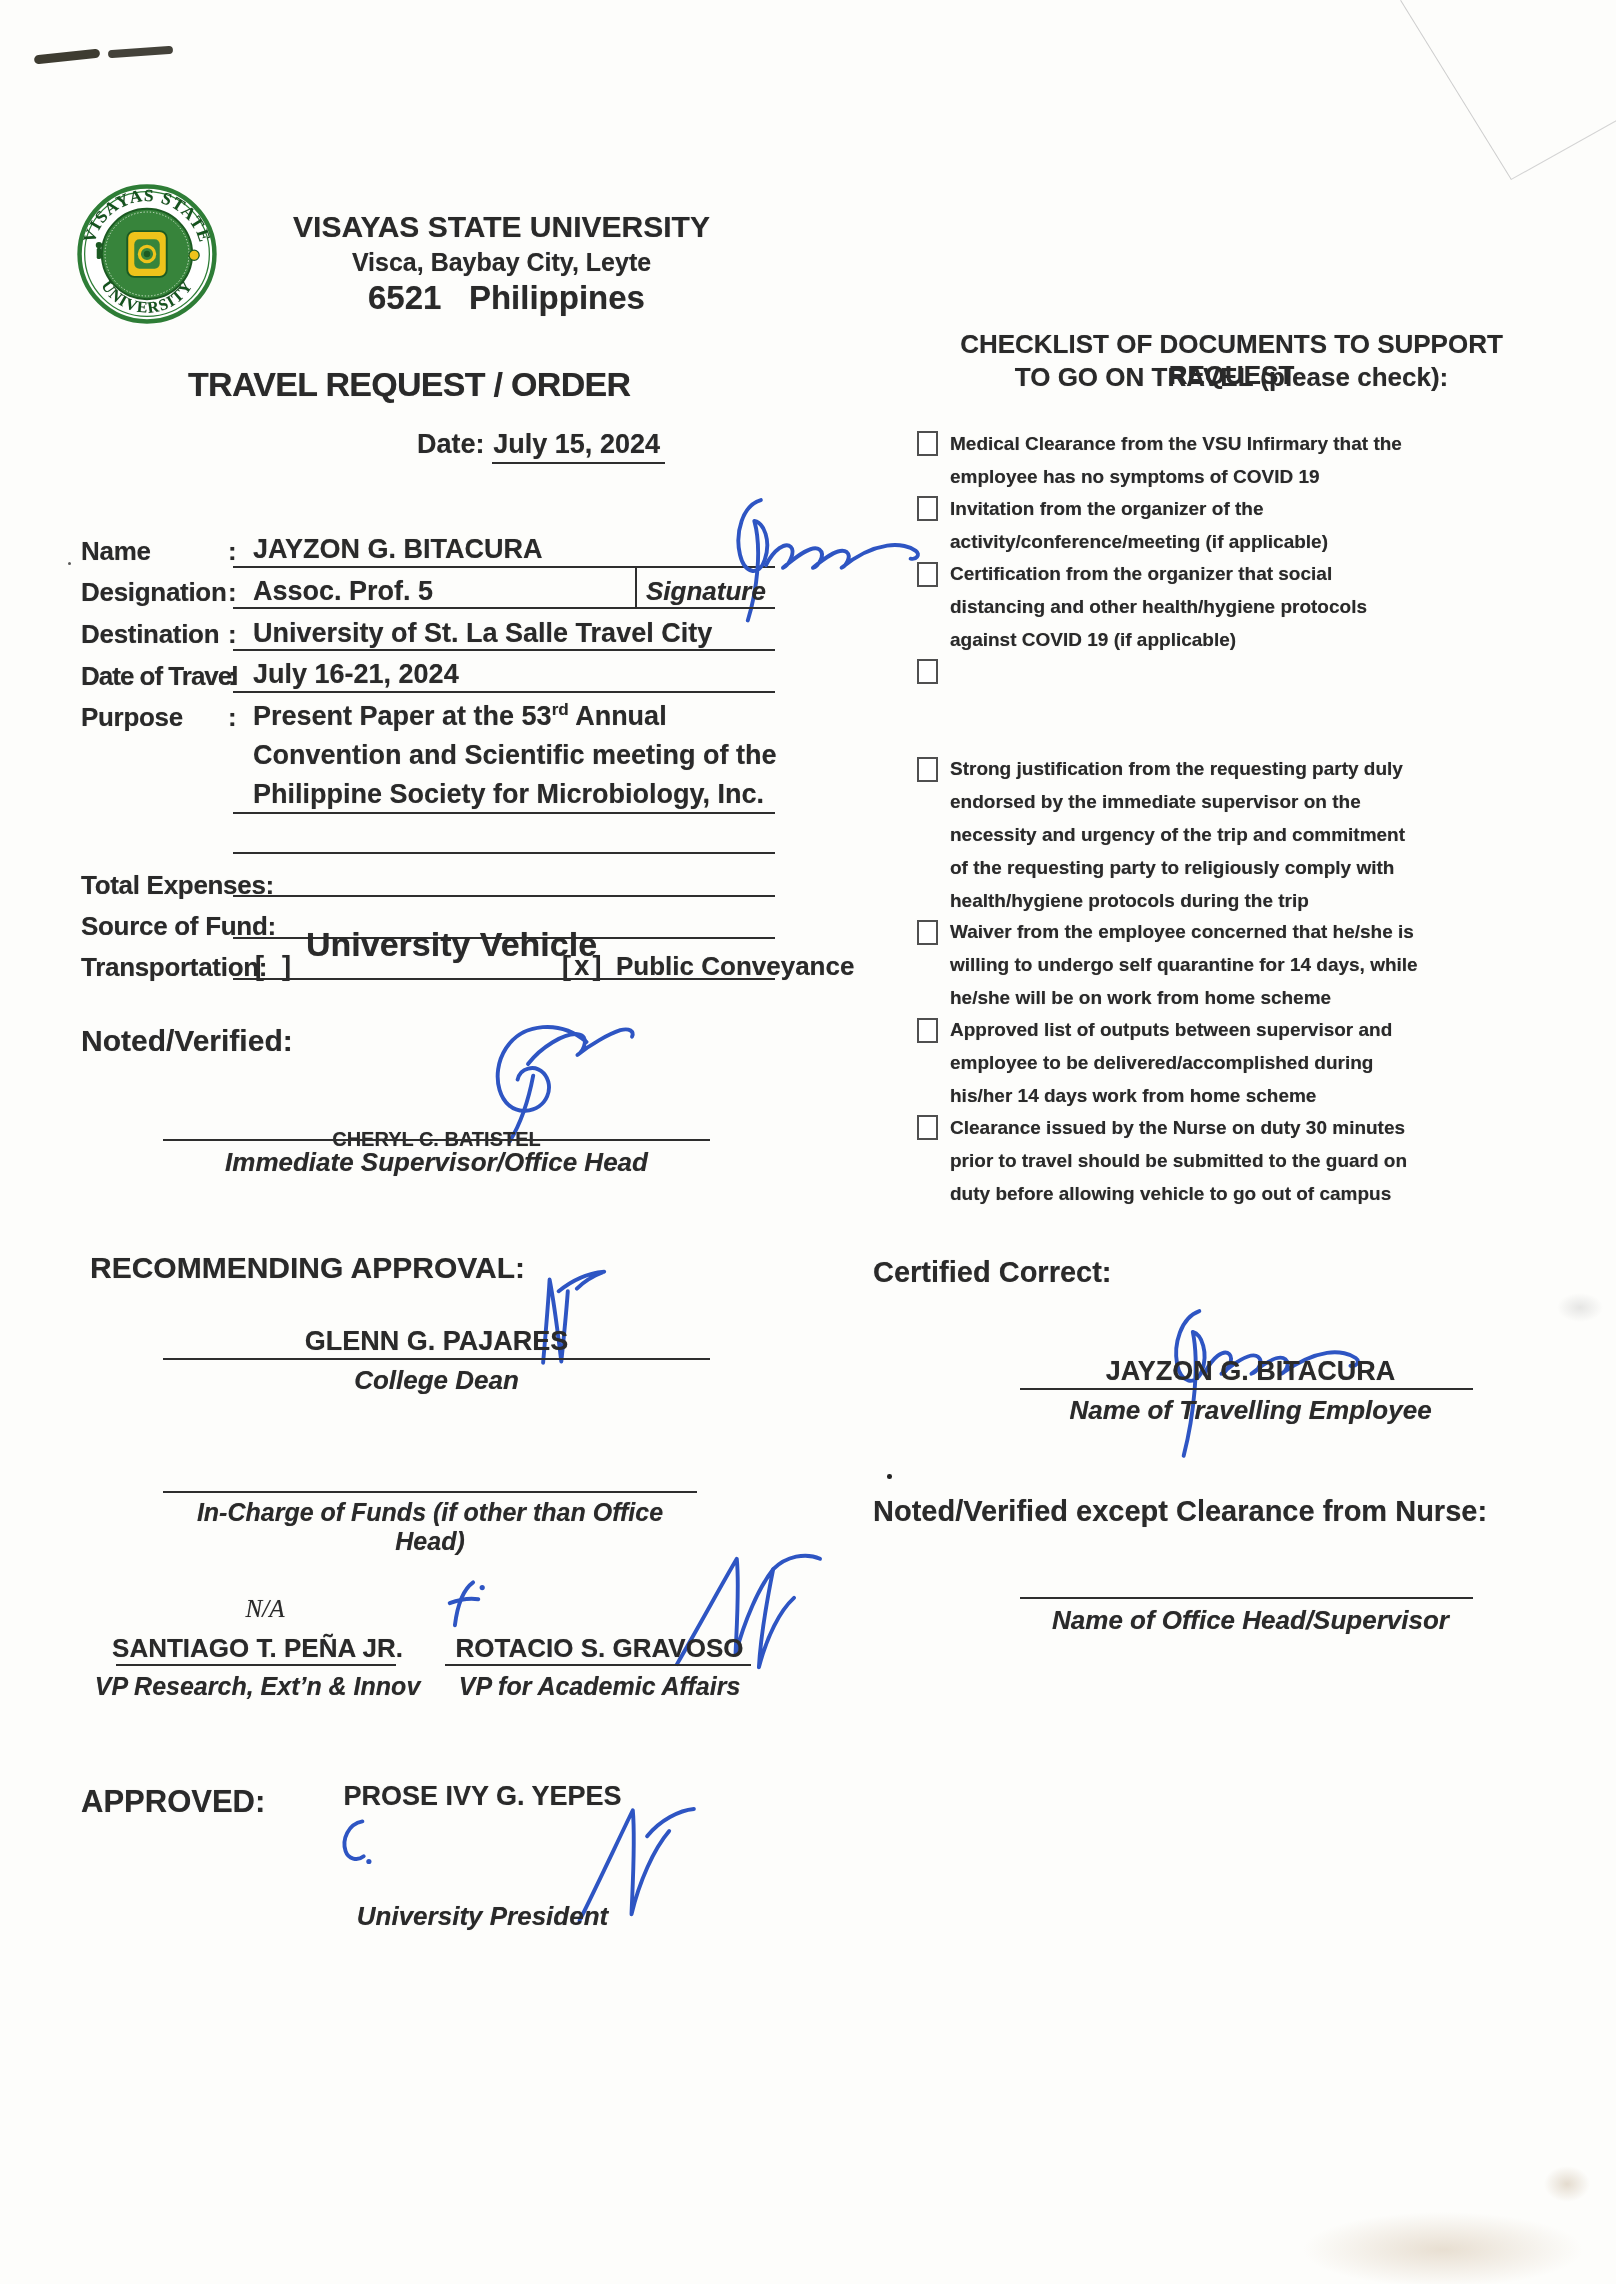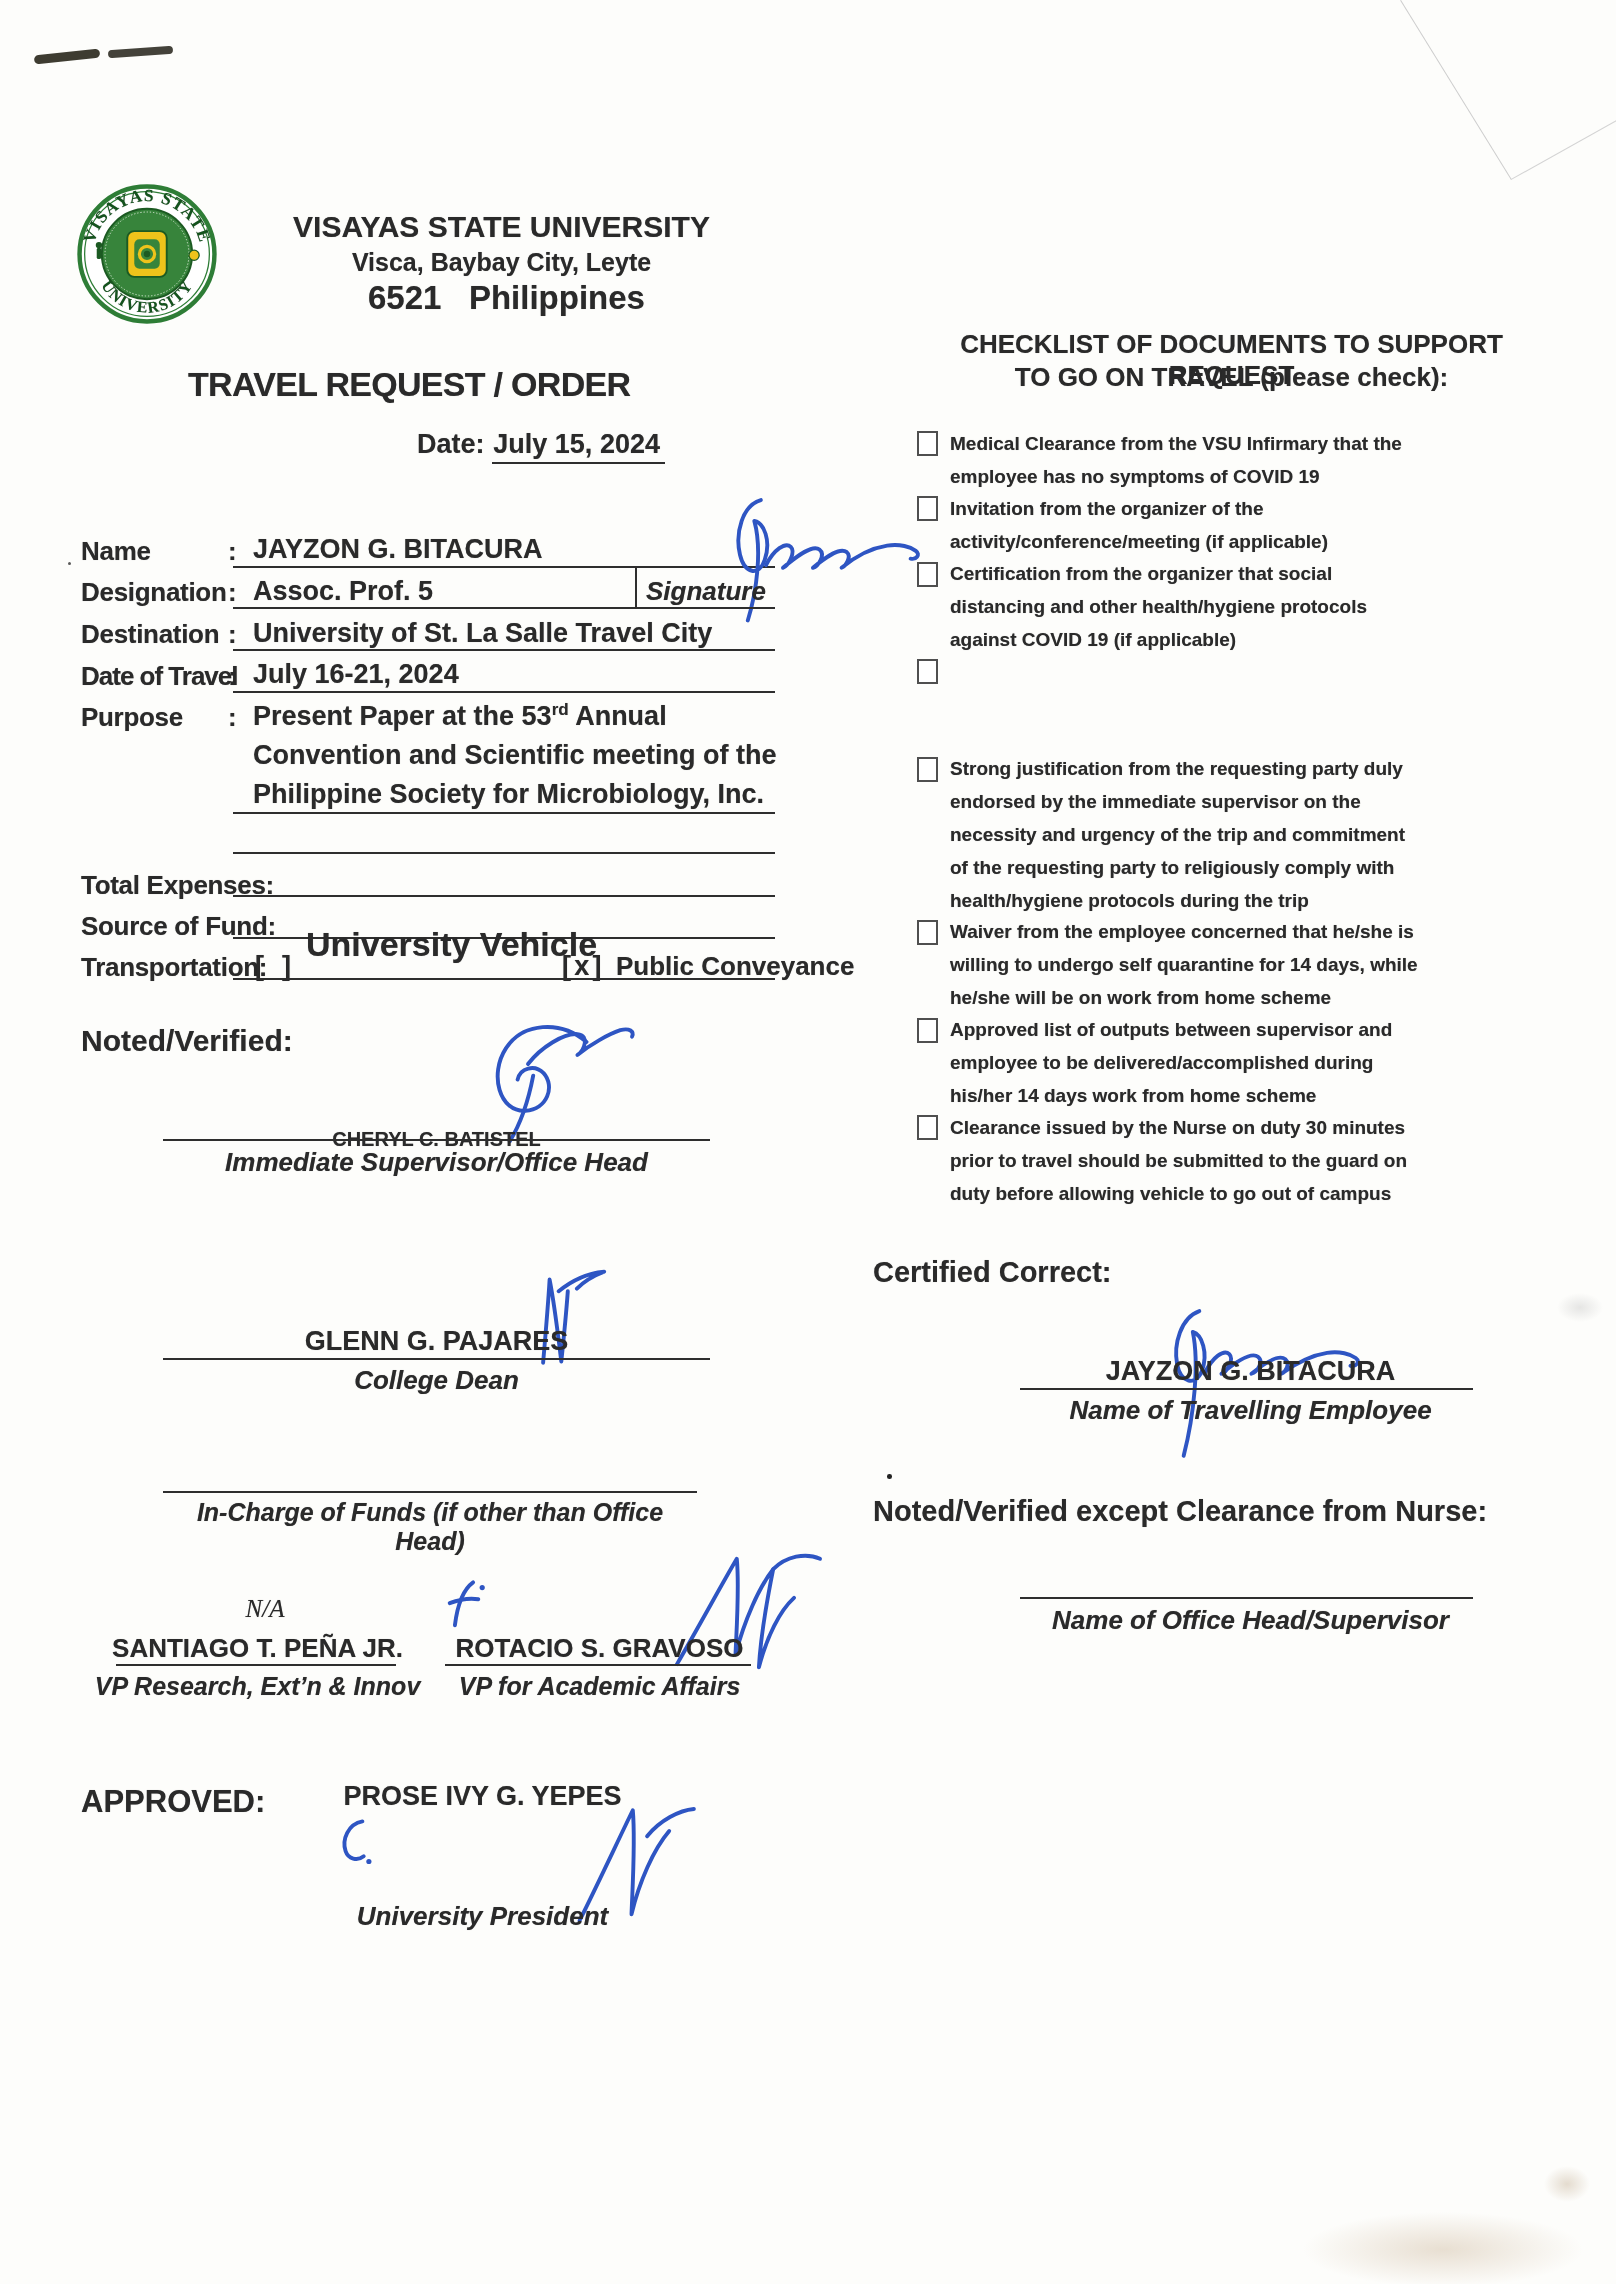--- a/index.html
+++ b/index.html
@@ -122,20 +122,21 @@
 
   <svg class="sig" style="left:450px;top:1008px;" width="221" height="138" viewBox="0 0 340 212">
     <path d="M210,52 C170,18 112,22 86,62 C60,102 76,160 116,158 C150,156 162,120 144,100 C130,86 108,92 104,110"></path>
     <path d="M120,86 C140,60 176,38 196,40 C216,42 206,66 196,72 C216,56 244,40 262,34 C276,30 284,36 280,44"></path>
     <path d="M128,104 C120,146 106,182 92,205"></path>
   </svg>
   <div class="abs ctr" style="left:163px;top:1128px;width:547px;font-size:20px;">CHERYL C. BATISTEL</div>
   <div class="rule" style="left:163px;top:1139px;width:547px;"></div>
   <div class="abs ctr cap" style="left:163px;top:1147px;width:547px;">Immediate Supervisor/Office Head</div>
 
+  <div class="abs" style="left:90px;top:1251px;font-size:30px;">RECOMMENDING APPROVAL:</div>
 
   <svg class="sig" style="left:521px;top:1265px;" width="104" height="111" viewBox="0 0 160 170">
     <path d="M34,150 C38,104 42,56 44,22 C52,62 58,116 62,148 C66,110 70,68 72,40"></path>
     <path d="M58,40 C80,22 104,12 128,10 C112,16 96,26 86,36"></path>
   </svg>
   <div class="abs ctr" style="left:163px;top:1326px;width:547px;font-size:27px;">GLENN G. PAJARES</div>
   <div class="rule" style="left:163px;top:1358px;width:547px;"></div>
   <div class="abs ctr cap" style="left:163px;top:1365px;width:547px;">College Dean</div>
 
   <div class="rule" style="left:163px;top:1491px;width:534px;"></div>

